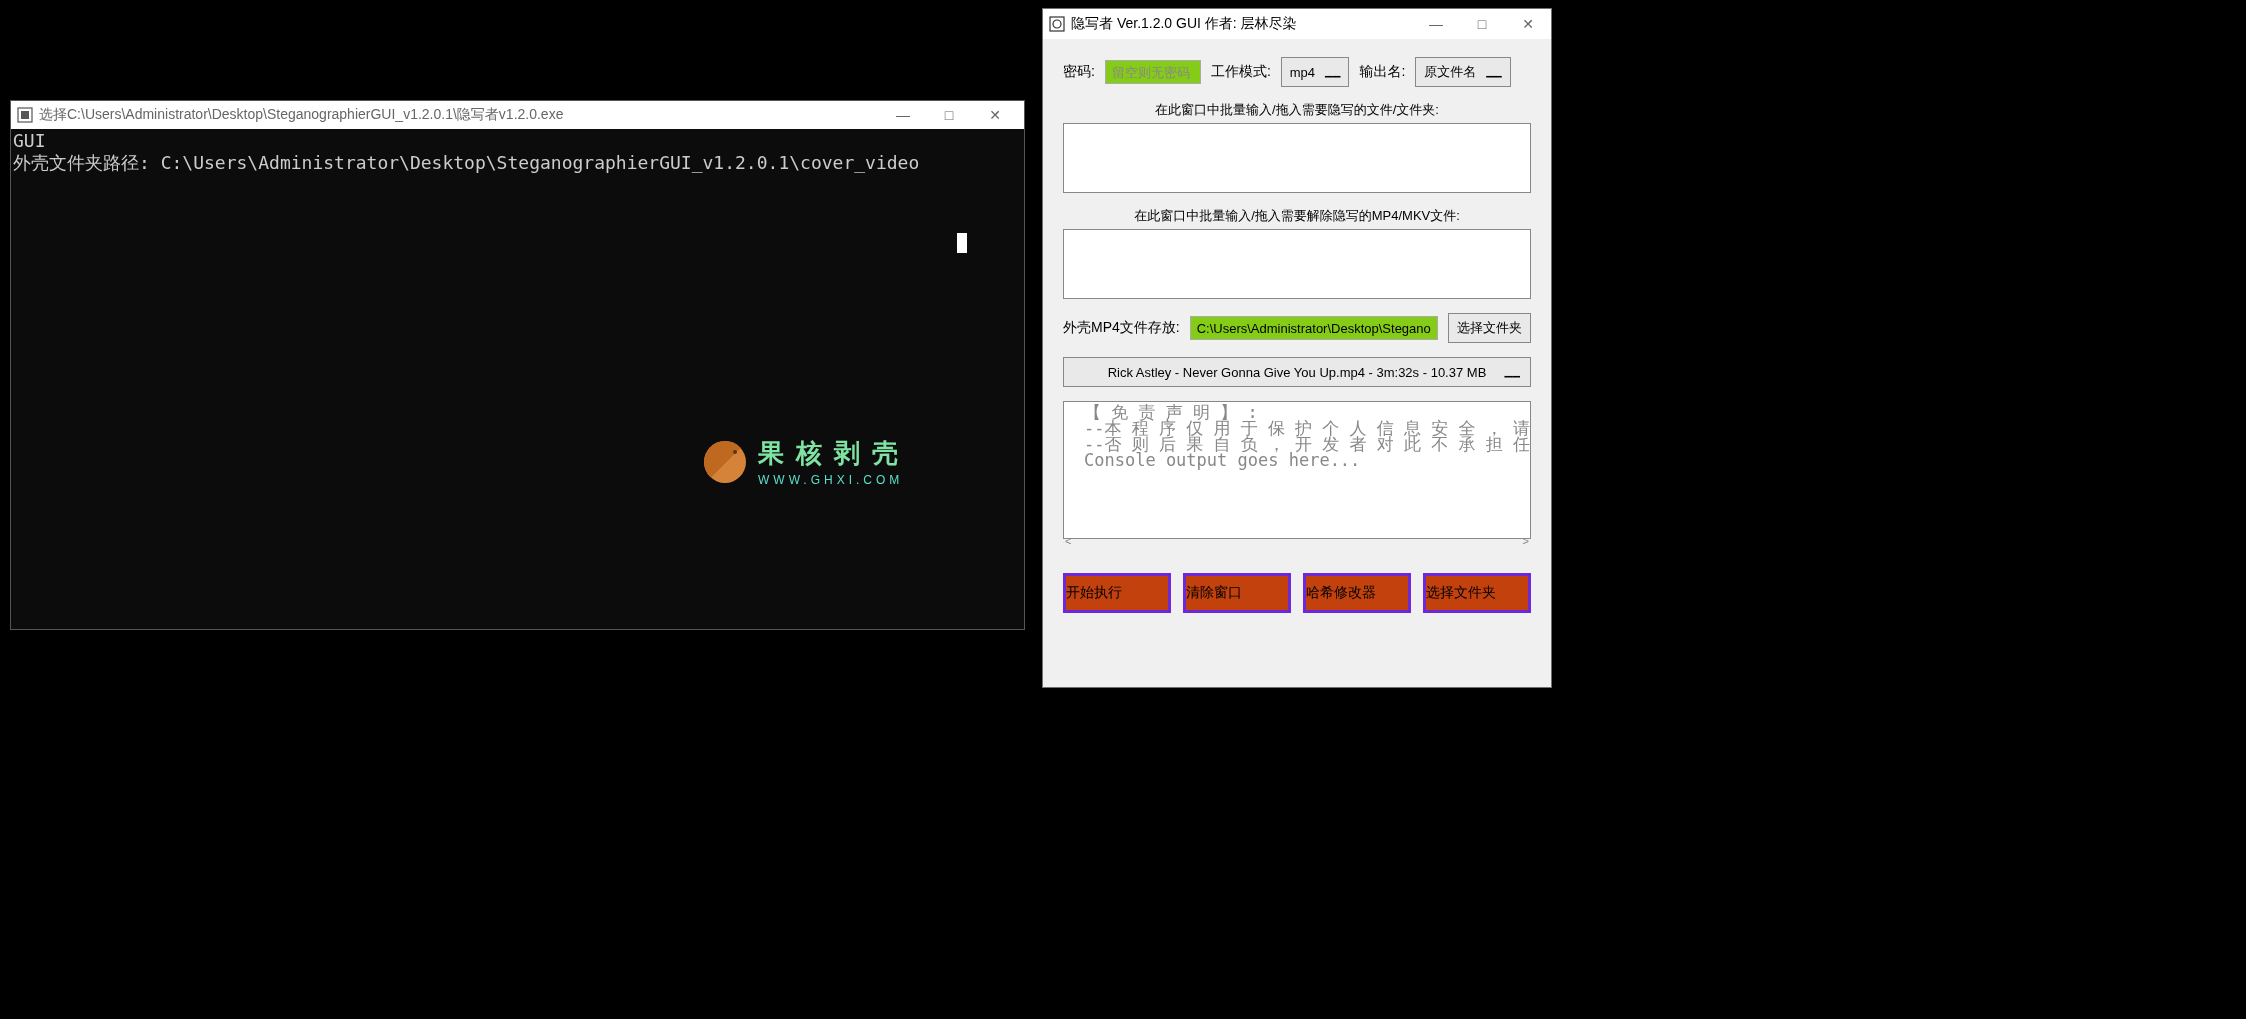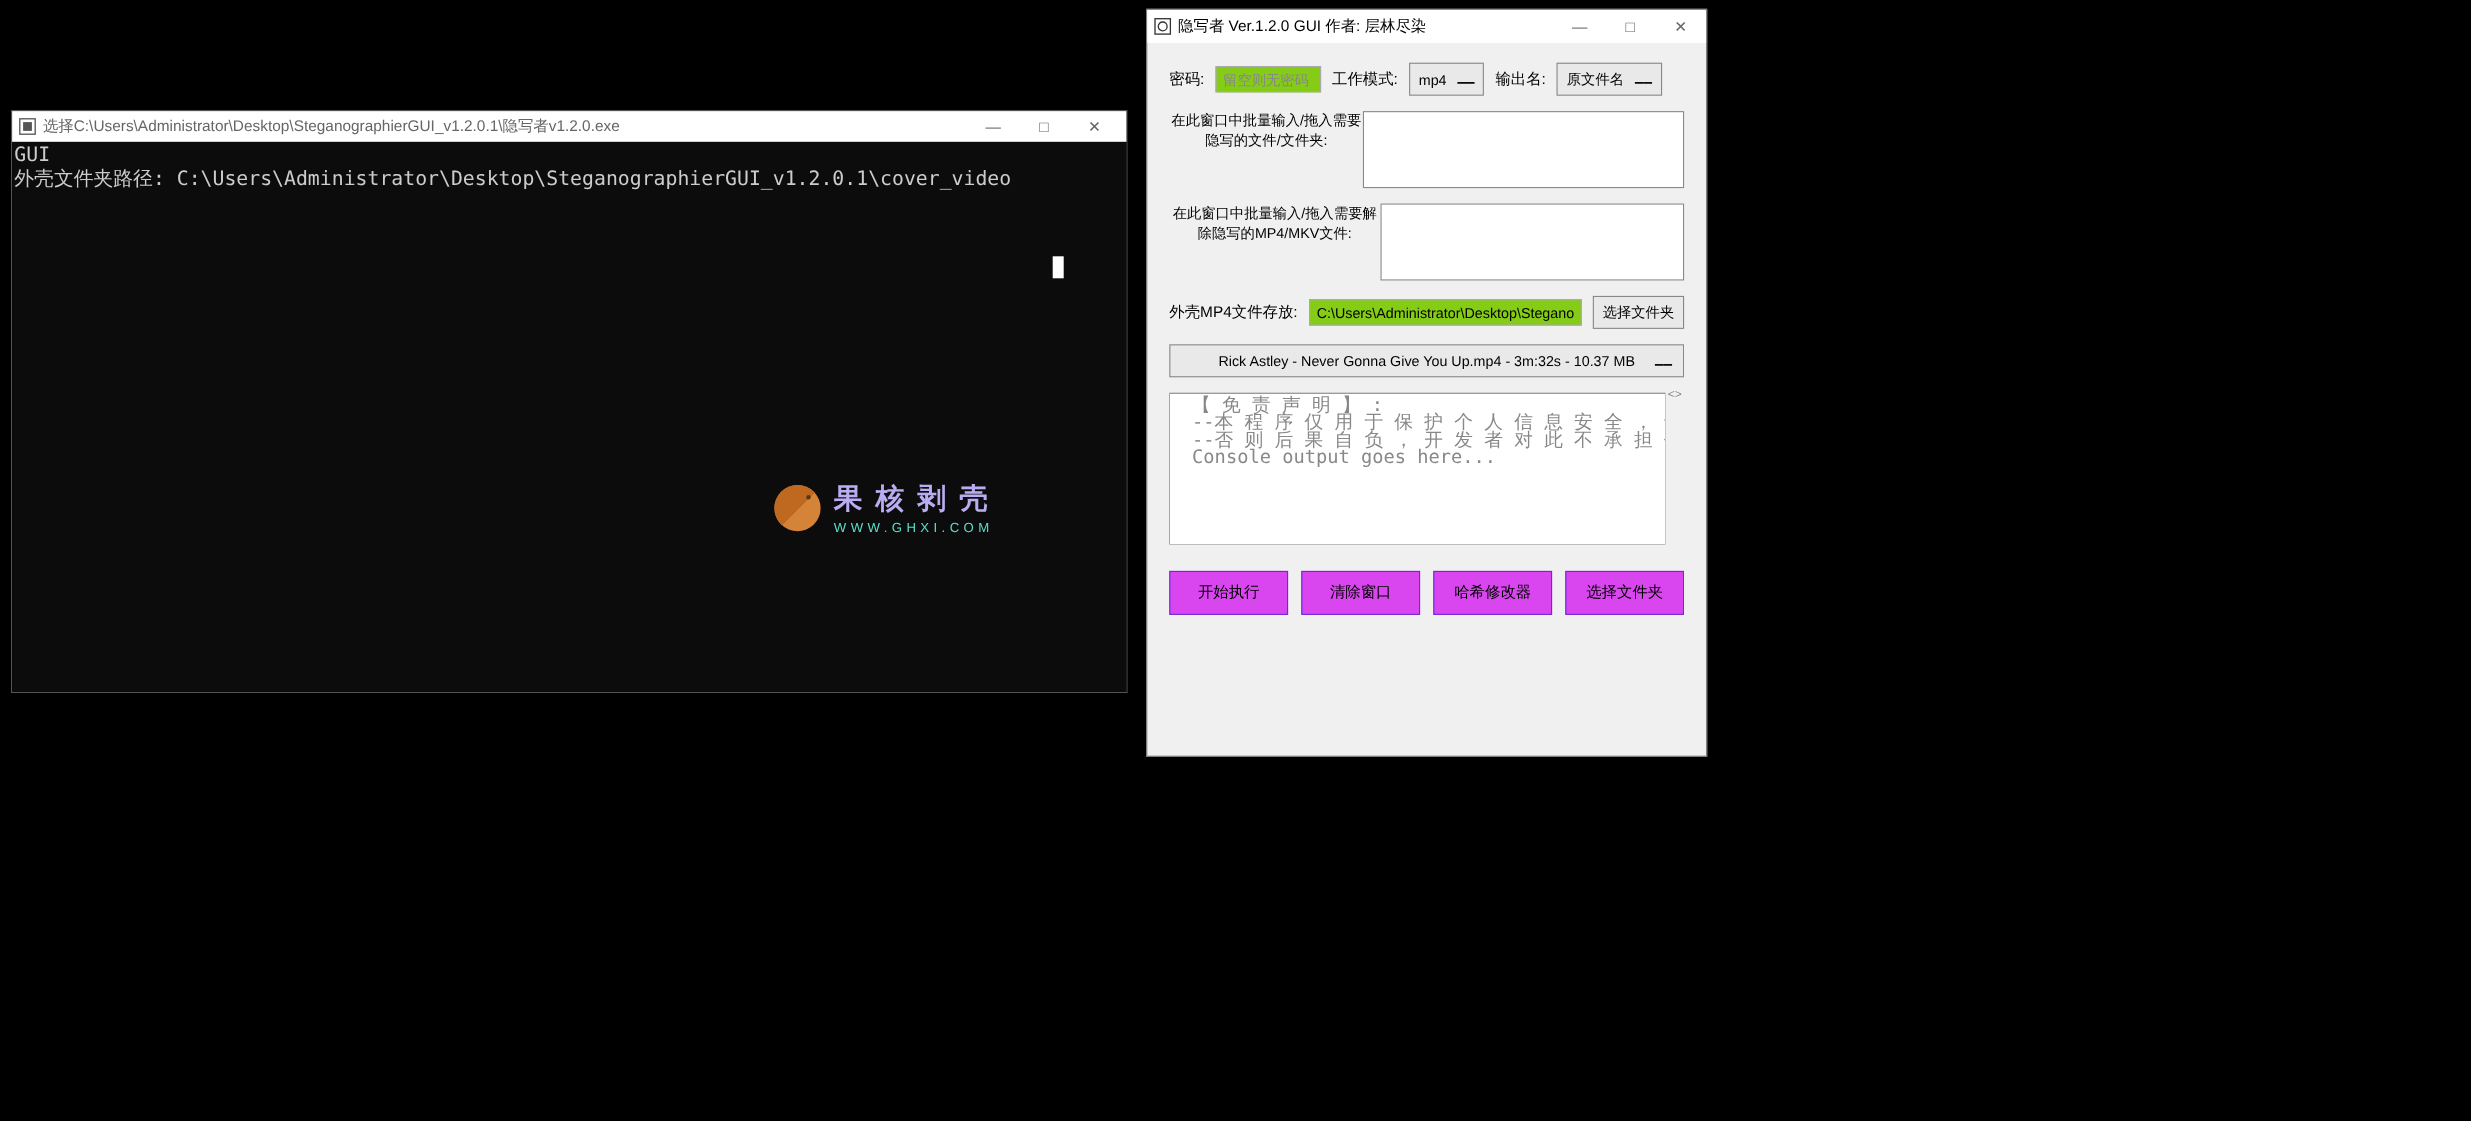--- a/index.html
+++ b/index.html
@@ -12,43 +12,43 @@
   .win-controls{display:flex;margin-left:auto;height:100%}
   .win-btn{width:46px;height:100%;display:flex;align-items:center;justify-content:center;color:#666;font-size:14px}
   .console-body{position:absolute;left:0;right:0;top:28px;bottom:0;background:#0c0c0c;color:#ccc;font-family:"NSimSun","SimSun",Consolas,monospace;font-size:18px;padding:1px 2px;white-space:pre;overflow:hidden;line-height:22px}
   .cursor-block{position:absolute;top:104px;left:946px;width:10px;height:20px;background:#fff}
 
   
   .watermark{position:absolute;left:693px;top:335px;display:flex;align-items:center;gap:12px;color:#6a6a6a;opacity:.95}
   .wm-icon{width:42px;height:42px;border-radius:50%;background:#e08a3c;position:relative;overflow:hidden}
   .wm-icon::before{content:"";position:absolute;left:-6px;top:-6px;width:58px;height:58px;border-radius:50%;background:linear-gradient(135deg,#c96f22 0 48%,transparent 48%)}
   .wm-icon::after{content:"";position:absolute;right:9px;top:9px;width:4px;height:4px;border-radius:50%;background:#5a3a15}
-  .wm-text-cn{font-size:26px;letter-spacing:12px;color:#c4b5fd;font-weight:bold}
+  .wm-text-cn{font-size:26px;letter-spacing:12px;color:#86efac;font-weight:bold}
   .wm-text-en{font-size:12px;letter-spacing:4px;color:#5eead4;margin-top:2px}
 
   
   .gui-window{position:absolute;left:1042px;top:8px;width:510px;height:680px;background:#f0f0f0;border:1px solid #707070}
   .gui-titlebar{height:30px;background:#fff;display:flex;align-items:center;padding-left:6px;font-size:14px;color:#000;gap:6px}
   .gui-title{flex:1}
   .gui-body{padding:18px 20px 10px 20px;display:flex;flex-direction:column;gap:14px}
   .row{display:flex;align-items:center;gap:10px;font-size:14px}
   .lab{white-space:nowrap}
   .inp{height:24px;border:1px solid #aaa;background:#84cc16;padding:0 6px;font-size:13px;color:#000}
   .inp::placeholder{color:#888}
   .sel-btn{height:24px;border:1px solid #888;background:#e9e9e9;display:inline-flex;align-items:center;justify-content:center;padding:14px 8px;font-size:13px;min-width:60px;position:relative}
   .sel-btn .caret{margin-left:10px;font-size:10px;line-height:10px;display:inline-block}
   .area-label{text-align:center;font-size:13px;margin-bottom:4px}
   .drop-area{border:1px solid #888;background:#fff;width:100%}
   .drop1{height:70px}
   .drop2{height:70px}
   .log-box{border:1px solid #888;background:#fff;width:100%;height:138px;overflow:auto;font-family:"NSimSun",Consolas,monospace;font-size:17px;color:#888;padding:2px 20px;white-space:pre;line-height:16px}
   .btn-row{display:flex;gap:12px;justify-content:space-between;margin-top:10px}
-  .big-btn{flex:1;height:40px;border:1px solid #6d28d9;background:#d946ef;font-size:14px;display:flex;align-items:center;justify-content:center}
+  .big-btn{flex:1;height:40px;border:3px solid #6d28d9;background:#c2410c;font-size:14px;display:flex;align-items:center;}
   .hscroll{height:16px;display:flex;align-items:center;justify-content:space-between;color:#888;font-size:11px;padding:0 2px;margin-top:-6px}
-  .stack{display:flex;flex-direction:row;gap:0}
+  .stack{display:flex;flex-direction:column;gap:0}
   .icon-app{width:16px;height:16px;display:inline-block}
   .icon-app svg{width:16px;height:16px}
 </style>
 </head>
 <body>
 
 <div class="console-window">
   <div class="console-titlebar">
     <span class="icon-app">
       <svg viewBox="0 0 16 16">

